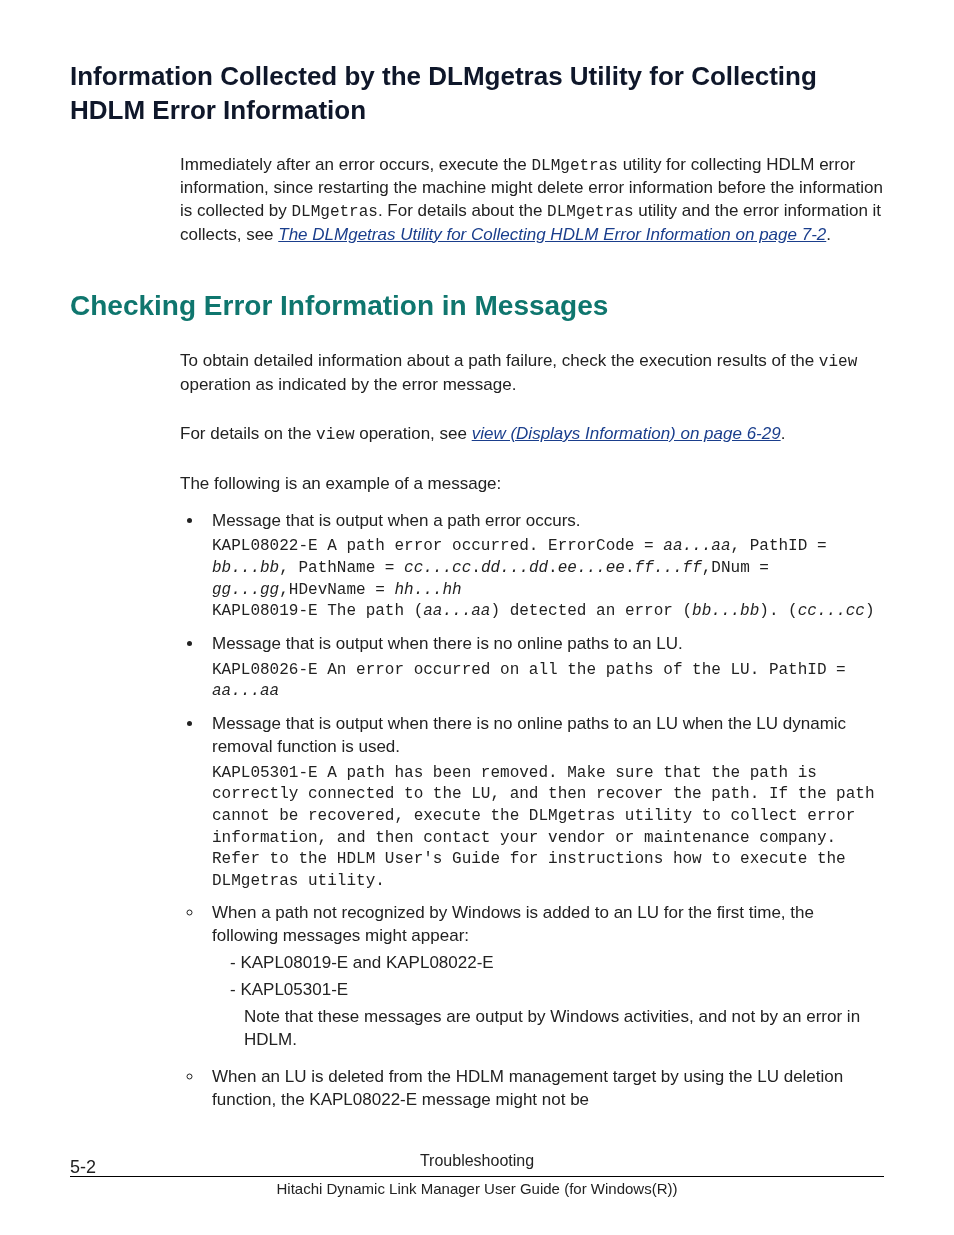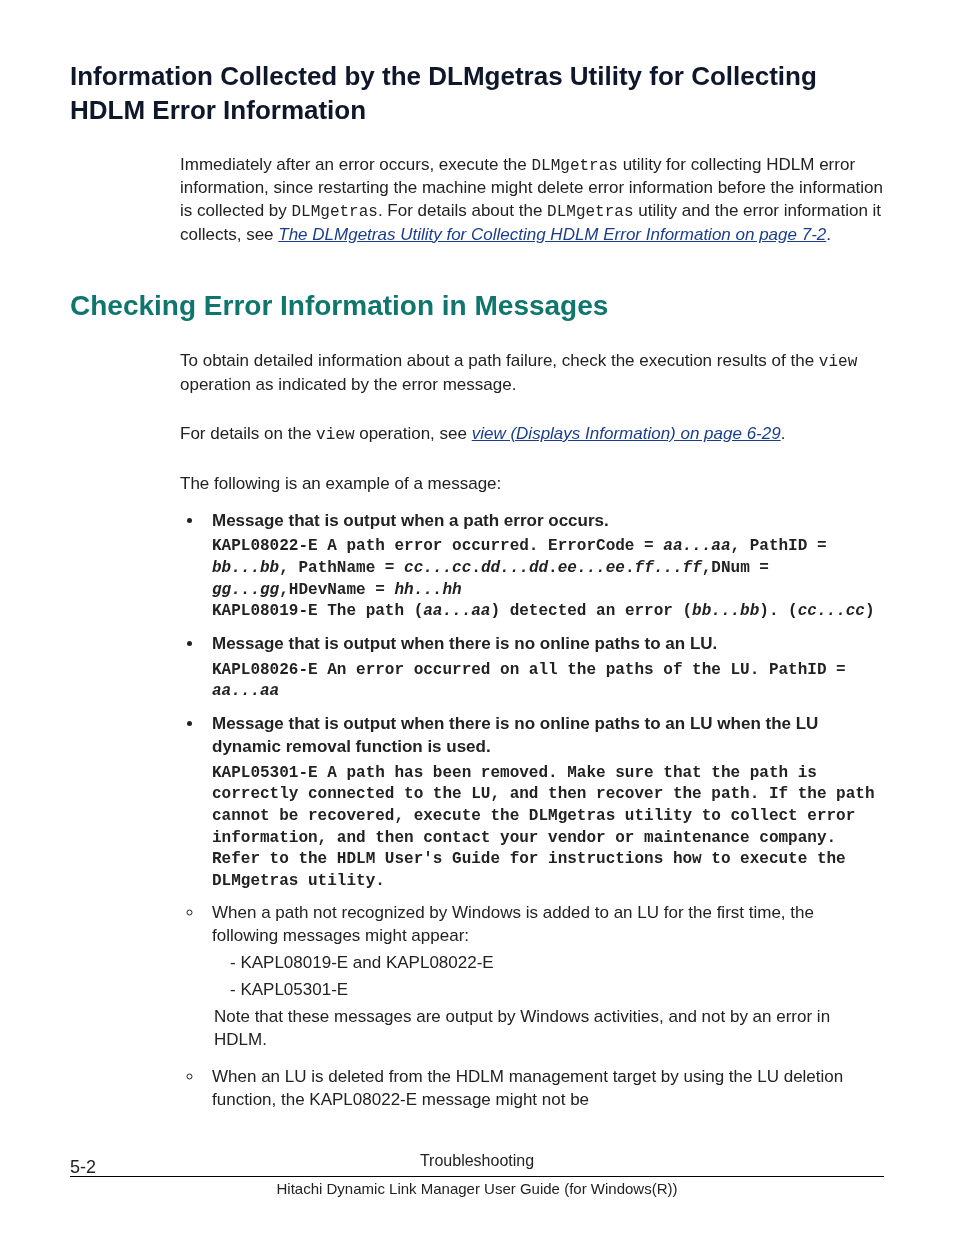--- a/index.html
+++ b/index.html
@@ -40,21 +40,20 @@
   .ital { font-style: italic; }
   a.xref {
     color: #1a3e8c;
     text-decoration: underline;
     font-style: italic;
   }
   ul.bullets {
     list-style: disc;
     padding-left: 24px;
     margin: 8px 0 0 0;
-    font-weight: bold;
   }
   ul.bullets > li { margin-bottom: 10px; padding-left: 8px; }
   ul.circles {
     list-style: circle;
     padding-left: 24px;
     margin: 8px 0 0 0;
   }
   ul.circles > li { margin-bottom: 14px; padding-left: 8px; }
   .sub-indent { margin-left: 28px; }
   .msgblock {
@@ -117,21 +116,21 @@
         <div>Message that is output when there is no online paths to an LU when the LU dynamic removal function is used.</div>
         <div class="msgblock"><span>KAPL05301-E A path has been removed. Make sure that the path is correctly connected to the LU, and then recover the path. If the path cannot be recovered, execute the DLMgetras utility to collect error information, and then contact your vendor or maintenance company.</span><br><span>Refer to the HDLM User's Guide for instructions how to execute the DLMgetras utility.</span></div>
       </li>
     </ul>
 
   <ul class="circles sub-indent" id="notes-list">
       <li>
         <div>When a path not recognized by Windows is added to an LU for the first time, the following messages might appear:</div>
         <div style="margin-left: 18px; margin-top: 4px;">- KAPL08019-E and KAPL08022-E</div>
         <div style="margin-left: 18px; margin-top: 4px;">- KAPL05301-E</div>
-        <div style="margin-left: 2px; margin-top: 4px;">Note that these messages are output by Windows activities, and not by an error in HDLM.</div>
+        <div style="margin-left: 32px; margin-top: 4px;">Note that these messages are output by Windows activities, and not by an error in HDLM.</div>
       </li>
       <li>
         <div>When an LU is deleted from the HDLM management target by using the LU deletion function, the KAPL08022-E message might not be</div>
       </li>
     </ul>
 </div>
 
 <div class="page-num">5-2</div>
 <div class="footer">
   <span class="footer-title">Troubleshooting</span>

